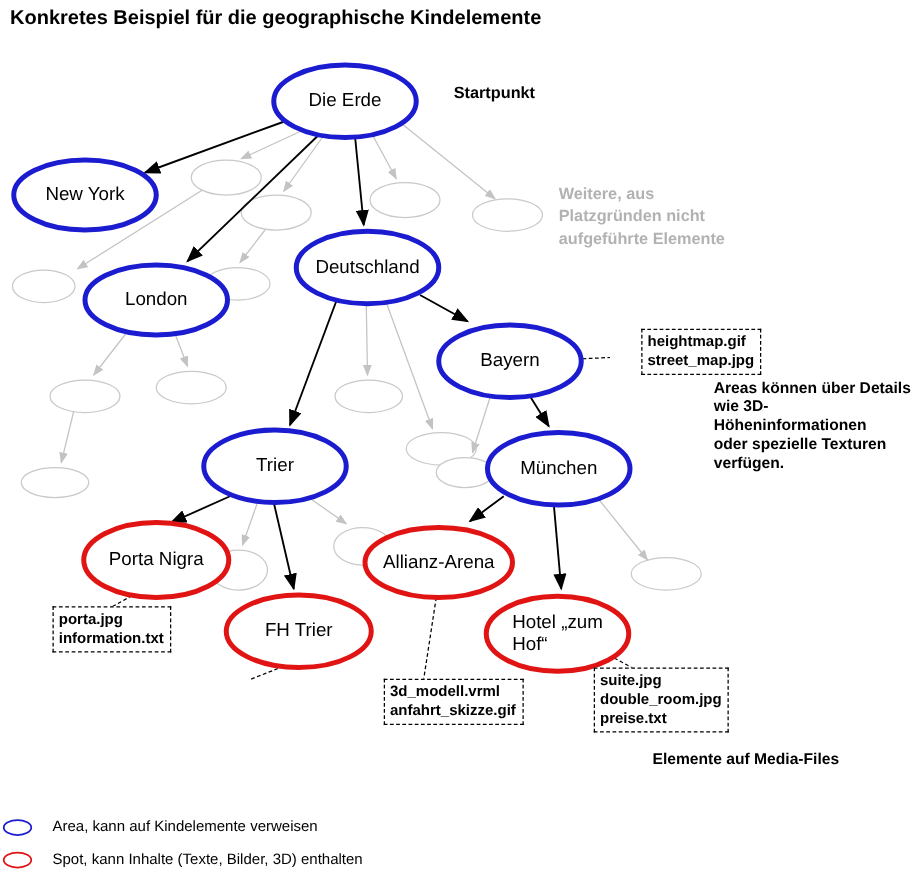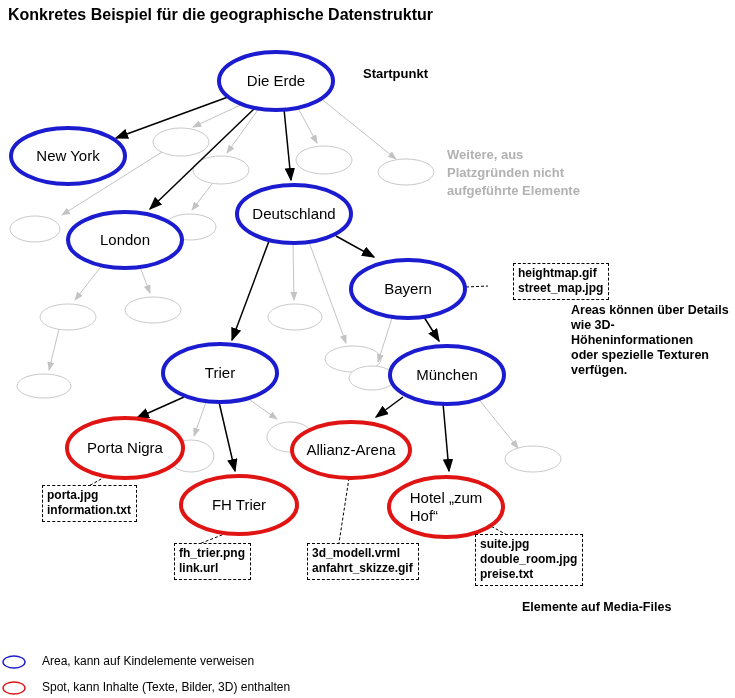--- a/index.html
+++ b/index.html
@@ -102,21 +102,21 @@
       <ellipse cx="125" cy="448" rx="58" ry="30"></ellipse>
       <ellipse cx="239" cy="505" rx="58" ry="29"></ellipse>
       <ellipse cx="351" cy="450" rx="59" ry="28"></ellipse>
       <ellipse cx="446" cy="507" rx="57" ry="30"></ellipse>
     </g>
 
     <ellipse cx="14" cy="662" rx="11" ry="6" stroke="#1b1bd0" stroke-width="1.4" fill="#fff"></ellipse>
     <ellipse cx="14" cy="688" rx="11" ry="6" stroke="#e11414" stroke-width="1.4" fill="#fff"></ellipse>
   </svg>
 
-  <div class="title">Konkretes Beispiel für die geographische Datenstruktur</div>
+  <div class="title">Konkretes Beispiel für die geographische Kindelemente</div>
 
   <div class="node-label" style="left:276px;top:81px">Die Erde</div>
   <div class="node-label" style="left:68px;top:156px">New York</div>
   <div class="node-label" style="left:125px;top:240px">London</div>
   <div class="node-label" style="left:294px;top:214px">Deutschland</div>
   <div class="node-label" style="left:408px;top:289px">Bayern</div>
   <div class="node-label" style="left:220px;top:373px">Trier</div>
   <div class="node-label" style="left:447px;top:375px">München</div>
   <div class="node-label" style="left:125px;top:448px">Porta Nigra</div>
   <div class="node-label" style="left:239px;top:505px">FH Trier</div>
@@ -135,24 +135,20 @@
   <div class="note" style="left:522px;top:600px">Elemente auf Media-Files</div>
 
   <div class="filebox" style="left:489px;top:263px">
     <div>heightmap.gif</div>
     <div>street_map.jpg</div>
   </div>
   <div class="filebox" style="left:18px;top:485px">
     <div>porta.jpg</div>
     <div>information.txt</div>
   </div>
-  <div class="filebox" style="left:150px;top:543px">
-    <div>fh_trier.png</div>
-    <div>link.url</div>
-  </div>
   <div class="filebox" style="left:283px;top:543px">
     <div>3d_modell.vrml</div>
     <div>anfahrt_skizze.gif</div>
   </div>
   <div class="filebox" style="left:451px;top:534px">
     <div>suite.jpg</div>
     <div>double_room.jpg</div>
     <div>preise.txt</div>
   </div>
 

